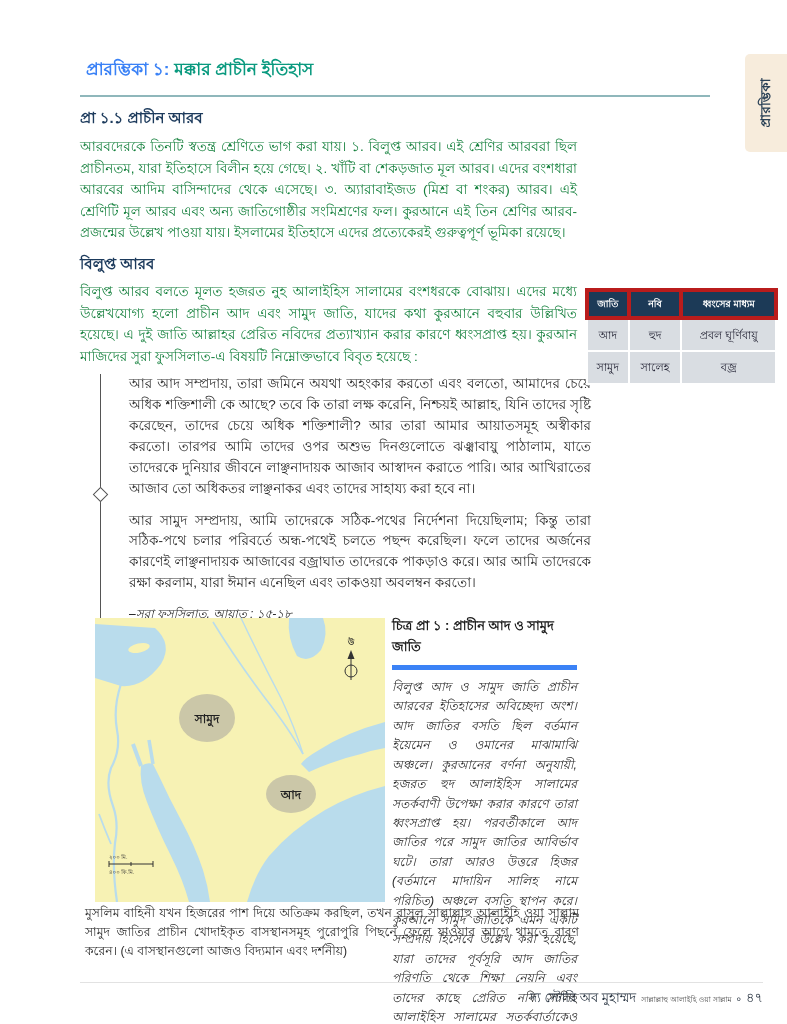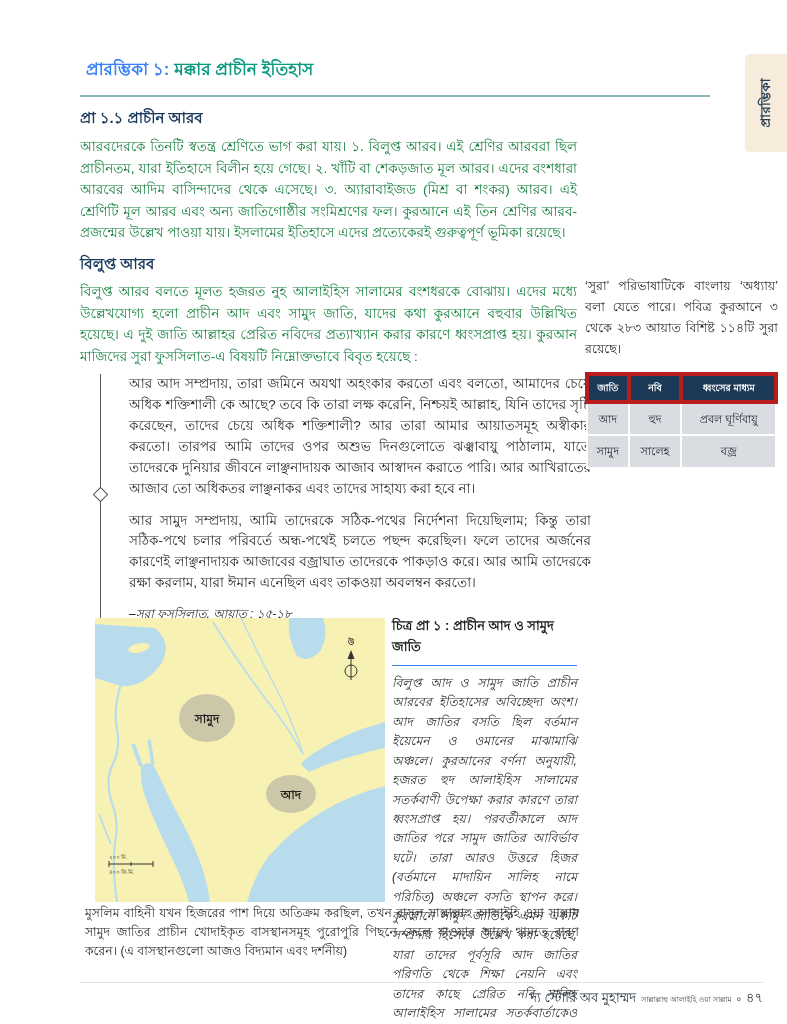--- a/index.html
+++ b/index.html
@@ -55,21 +55,21 @@
   .side-table td{
     background:#d9dde2;color:#223;font-size:11px;text-align:center;
     padding:6px 1px;border:2px solid #fff;
   }
   
   .figure-map{position:absolute;left:95px;top:618px;width:290px;height:284px;}
   .figure-map svg{display:block;width:100%;height:100%;}
   .fig-caption{position:absolute;left:392px;top:616px;width:185px;}
   .fig-caption-title{
     font-weight:bold;font-size:13px;color:#1b1b1b;
-    padding-bottom:7px;border-bottom:1px solid #3b82f6;margin-bottom:8px;
+    padding-bottom:7px;border-bottom:5px solid #3b82f6;margin-bottom:8px;
   }
   .fig-caption-body{font-style:italic;font-size:12.3px;line-height:1.58;text-align:justify;color:#2b2b2b;}
   .caption-bottom{
     position:absolute;left:85px;top:904px;width:494px;
     font-size:12.3px;line-height:1.55;text-align:justify;color:#2b2b2b;
   }
   
   .footer-rule{position:absolute;left:80px;top:982px;width:683px;border-top:1px solid #e2e2e2;}
   .footer{
     position:absolute;right:24px;top:988px;font-size:13px;color:#1e2a38;
@@ -100,21 +100,20 @@
   <div class="body-text" style="top:281px;">বিলুপ্ত আরব বলতে মূলত হজরত নুহ আলাইহিস সালামের বংশধরকে বোঝায়। এদের মধ্যে উল্লেখযোগ্য হলো প্রাচীন আদ এবং সামুদ জাতি, যাদের কথা কুরআনে বহুবার উল্লিখিত হয়েছে। এ দুই জাতি আল্লাহর প্রেরিত নবিদের প্রত্যাখ্যান করার কারণে ধ্বংসপ্রাপ্ত হয়। কুরআন মাজিদের সুরা ফুসসিলাত-এ বিষয়টি নিম্নোক্তভাবে বিবৃত হয়েছে :</div>
 
   <div class="quote">
     <div class="diamond"></div>
     <p>আর আদ সম্প্রদায়, তারা জমিনে অযথা অহংকার করতো এবং বলতো, আমাদের চেয়ে অধিক শক্তিশালী কে আছে? তবে কি তারা লক্ষ করেনি, নিশ্চয়ই আল্লাহ, যিনি তাদের সৃষ্টি করেছেন, তাদের চেয়ে অধিক শক্তিশালী? আর তারা আমার আয়াতসমূহ অস্বীকার করতো। তারপর আমি তাদের ওপর অশুভ দিনগুলোতে ঝঞ্ঝাবায়ু পাঠালাম, যাতে তাদেরকে দুনিয়ার জীবনে লাঞ্ছনাদায়ক আজাব আস্বাদন করাতে পারি। আর আখিরাতের আজাব তো অধিকতর লাঞ্ছনাকর এবং তাদের সাহায্য করা হবে না।</p>
     <p>আর সামুদ সম্প্রদায়, আমি তাদেরকে সঠিক-পথের নির্দেশনা দিয়েছিলাম; কিন্তু তারা সঠিক-পথে চলার পরিবর্তে অন্ধ-পথেই চলতে পছন্দ করেছিল। ফলে তাদের অর্জনের কারণেই লাঞ্ছনাদায়ক আজাবের বজ্রাঘাত তাদেরকে পাকড়াও করে। আর আমি তাদেরকে রক্ষা করলাম, যারা ঈমান এনেছিল এবং তাকওয়া অবলম্বন করতো।</p>
     <div class="attr">–সুরা ফুসসিলাত, আয়াত : ১৫-১৮</div>
   </div>
 
   <div class="sidebar">
-    <div>‘সুরা’ পরিভাষাটিকে বাংলায় ‘অধ্যায়’ বলা যেতে পারে। পবিত্র কুরআনে ৩ থেকে ২৮৩ আয়াত বিশিষ্ট ১১৪টি সুরা রয়েছে।</div>
     <table class="side-table">
       <colgroup>
           <col style="width:22%">
           <col style="width:28%">
           <col style="width:50%">
         </colgroup>
       <thead>
         <tr>
           <th>জাতি</th>
           <th>নবি</th>

